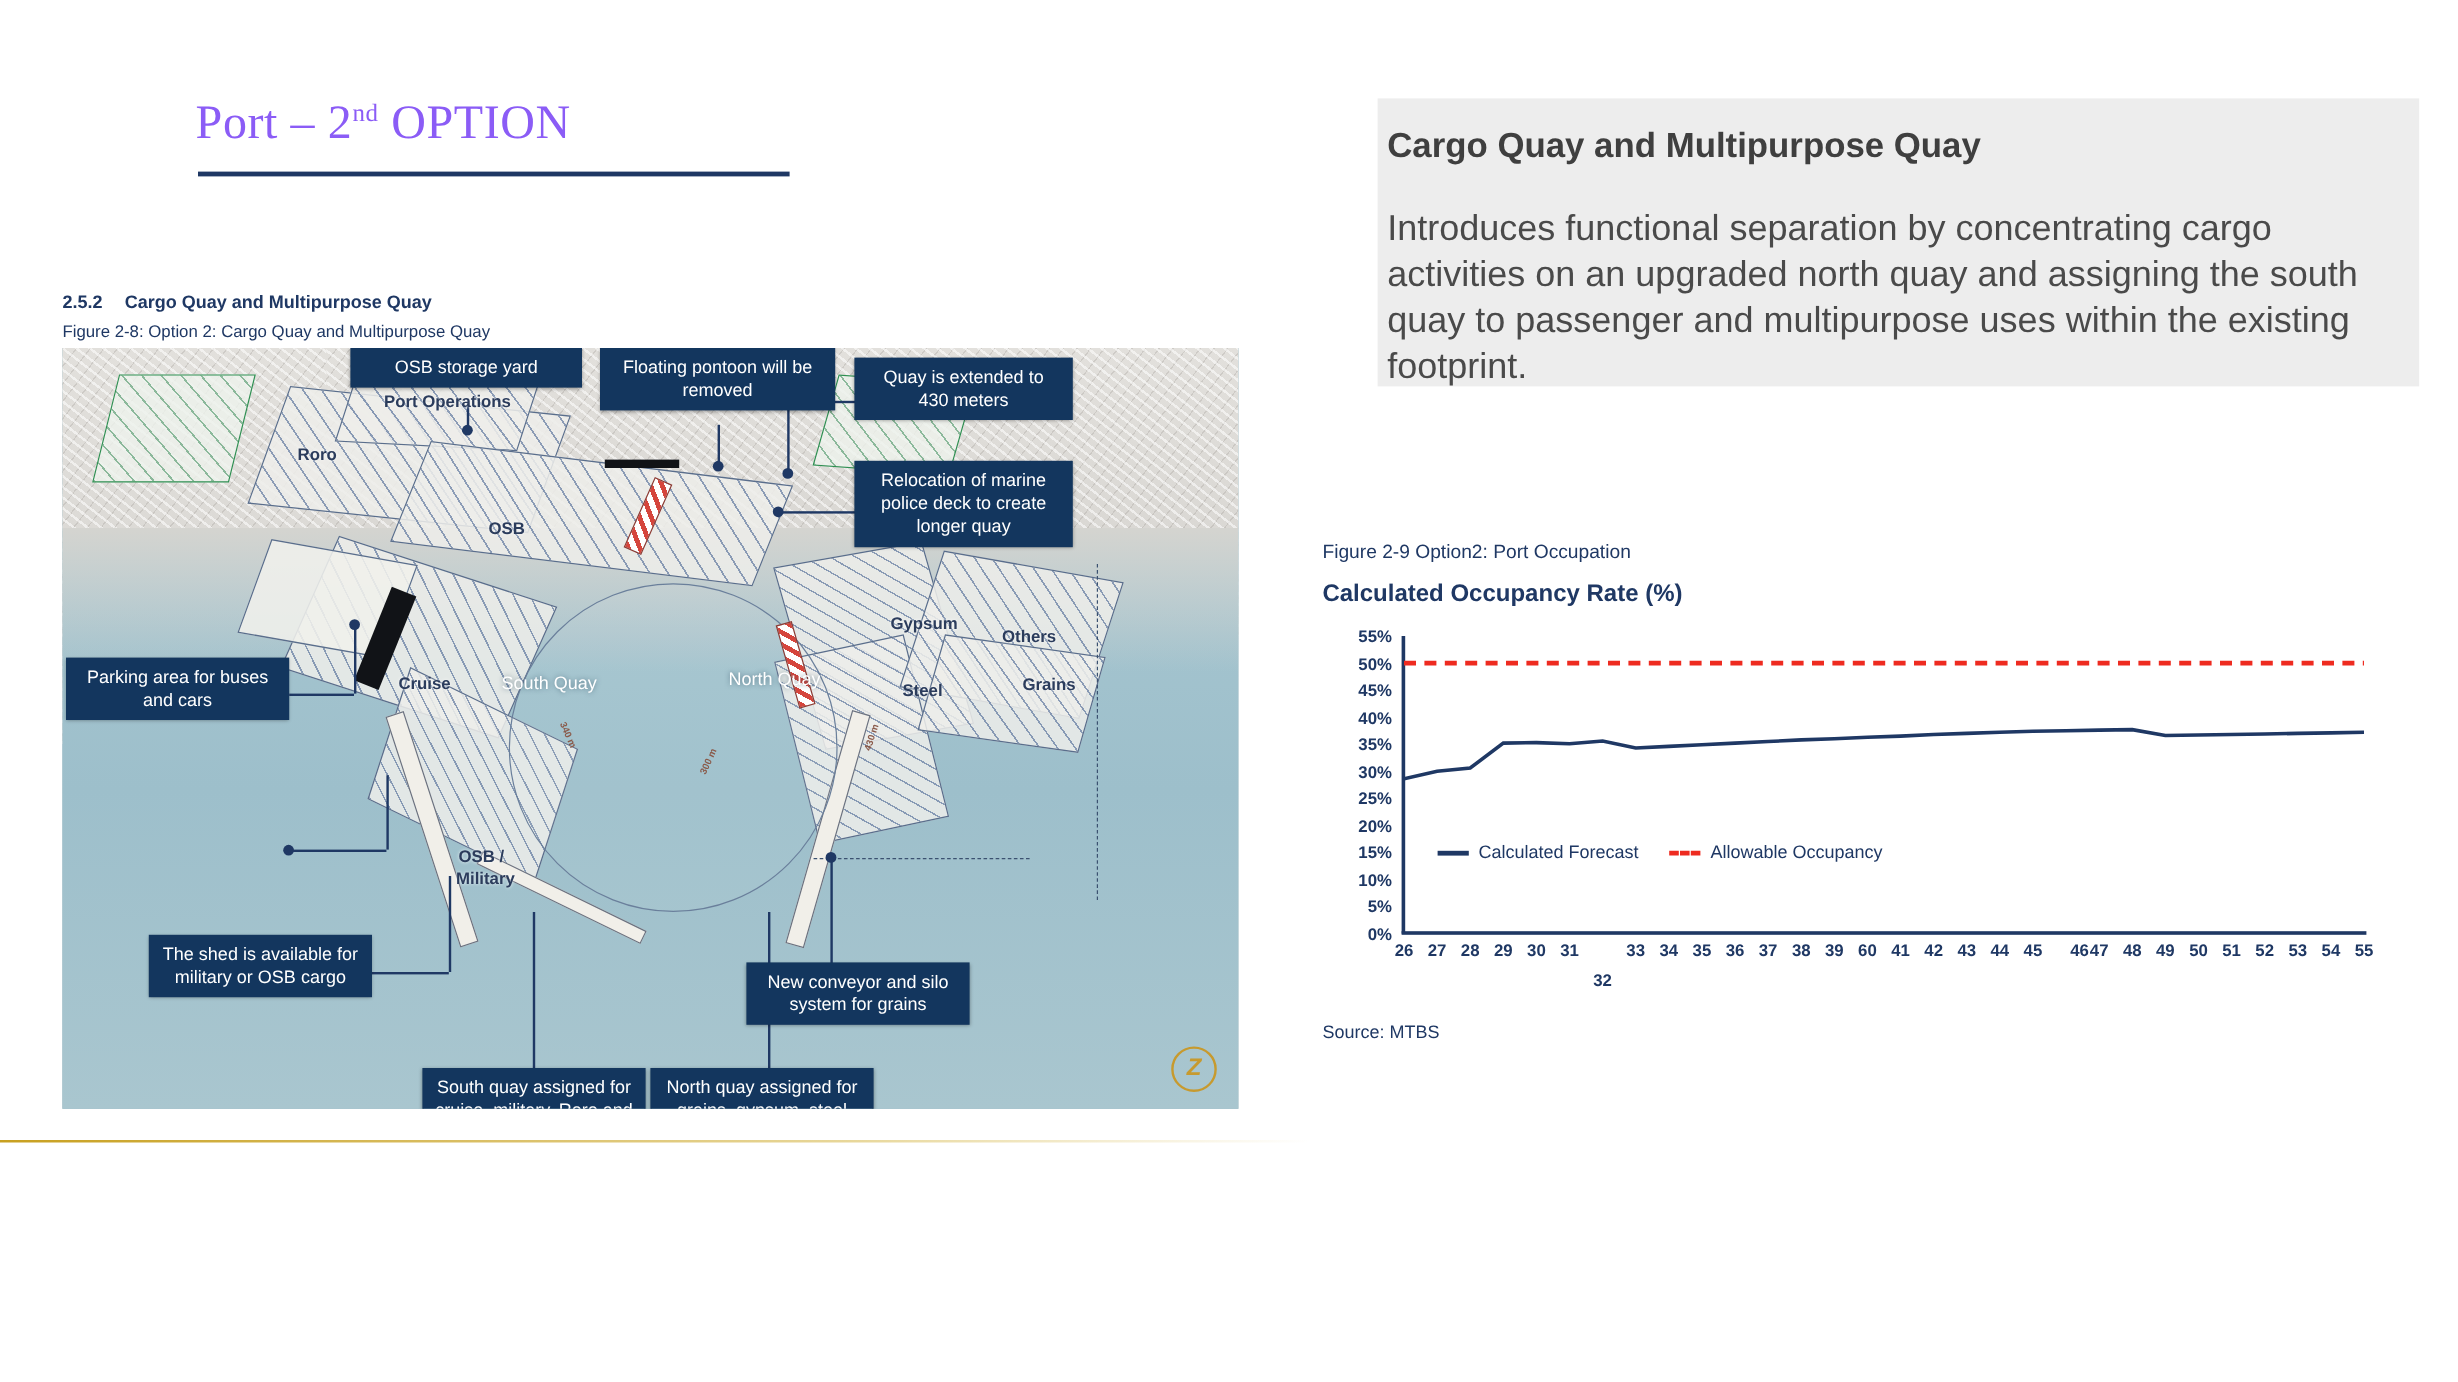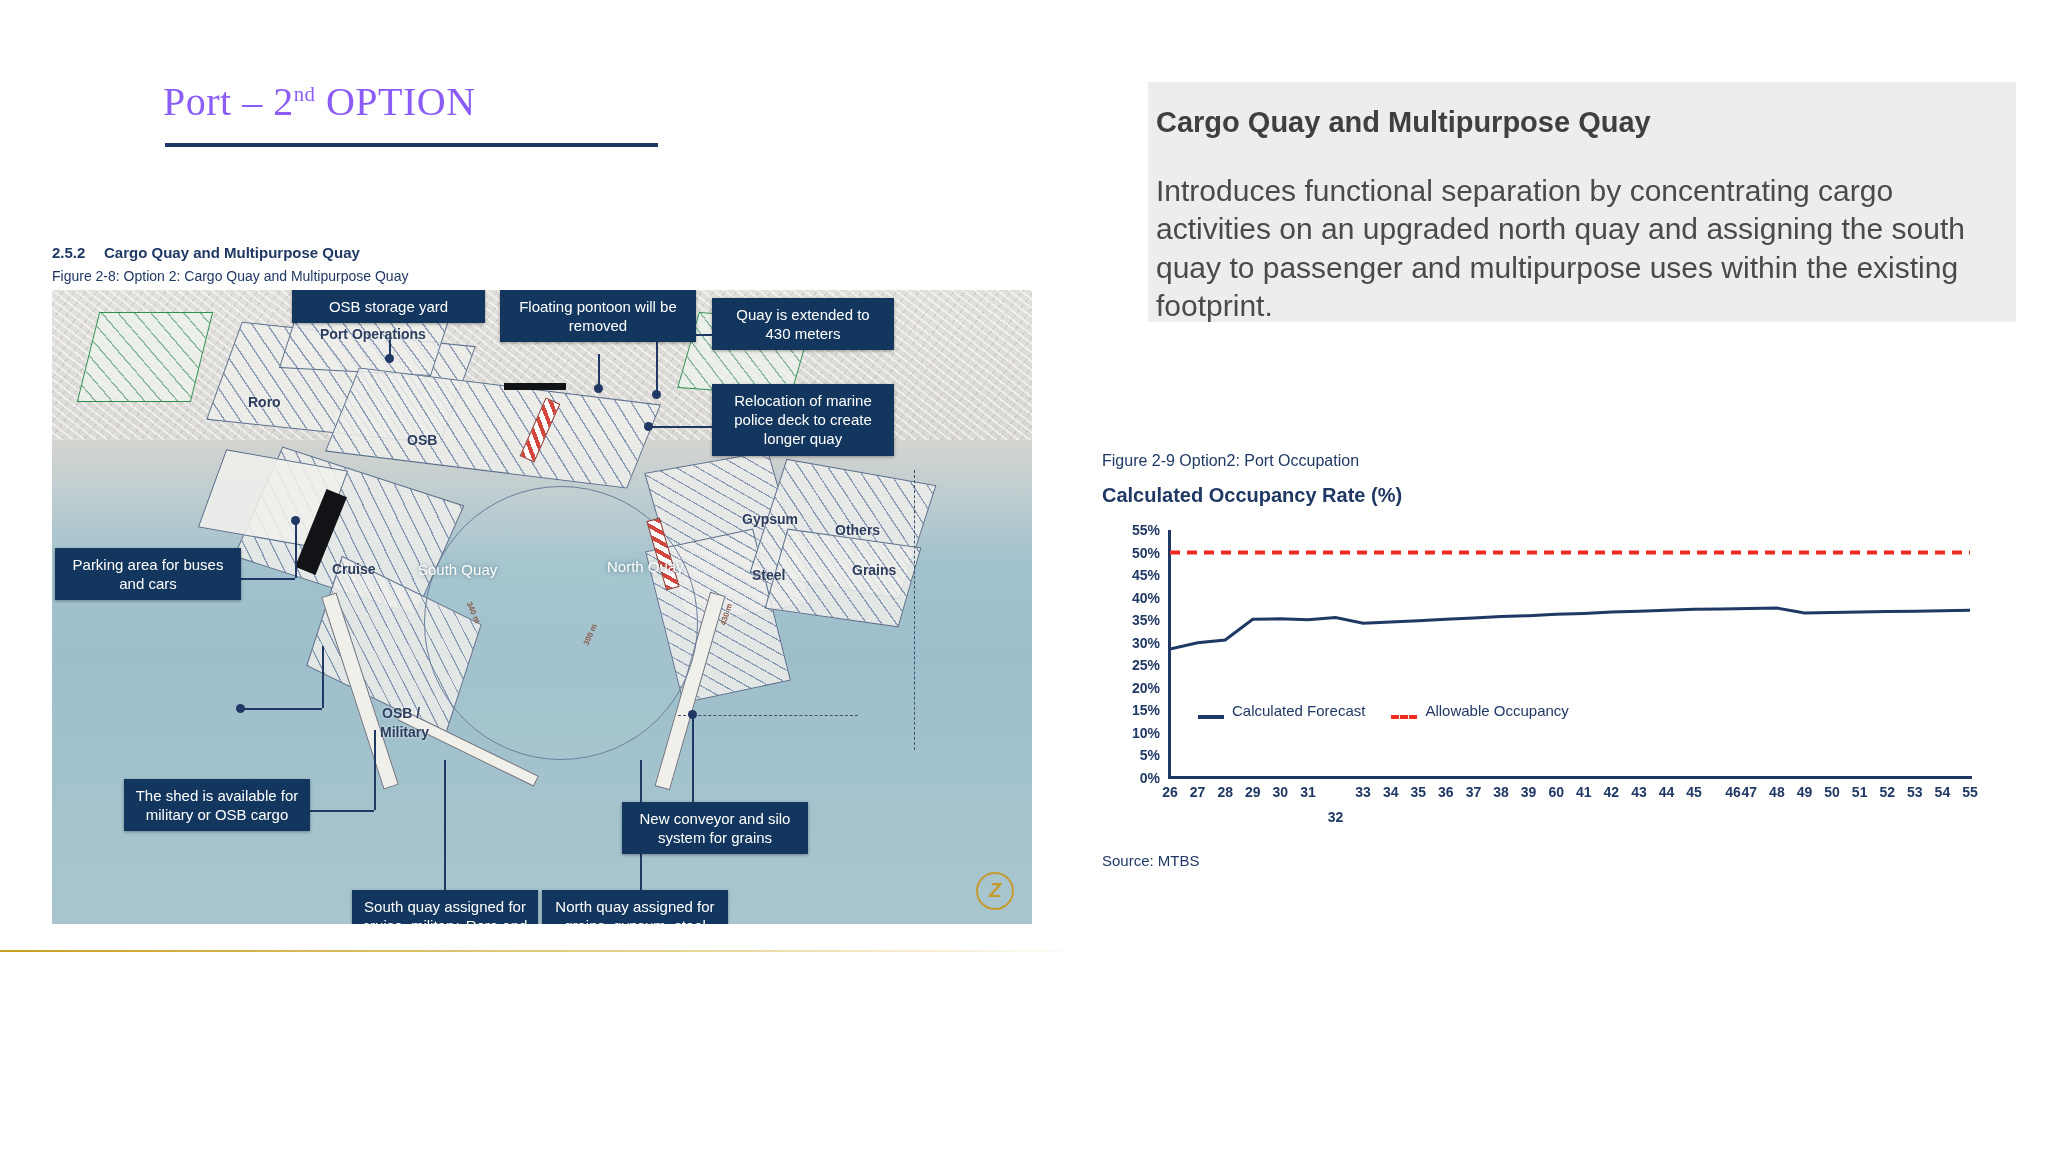--- a/index.html
+++ b/index.html
@@ -157,21 +157,21 @@
     position:absolute;right:0;font-size:14px;font-weight:bold;color:#1F3864;
     text-align:right;transform:translateY(-50%);
   }
   #ylabels{position:absolute;left:0;top:8px;width:58px;height:248px;}
   #xlabels{position:absolute;left:66px;top:262px;width:804px;height:24px;}
   .xtick{
     position:absolute;font-size:14px;font-weight:bold;color:#1F3864;
     transform:translateX(-50%);white-space:nowrap;
   }
   #legend{position:absolute;left:96px;top:180px;font-size:15px;color:#1F3864;display:flex;gap:26px;align-items:center;}
-  .legend-item{display:flex;align-items:flex-end;gap:8px;}
+  .legend-item{display:flex;align-items:center;gap:8px;}
   .swatch-solid{width:26px;height:4px;background:#1F3864;display:inline-block;}
   .swatch-dash{
     width:26px;height:0;border-top:4px dashed #ee2b20;display:inline-block;
   }
   #chart-source{position:absolute;left:0;top:400px;font-size:15px;color:#1F3864;}
 </style>
 </head>
 <body>
 
 <div id="slide-title">
@@ -246,21 +246,21 @@
     <div class="leader h" style="left:258px;top:520px;width:64px;"></div>
     <div class="leader v" style="left:322px;top:440px;height:80px;"></div>
 
     <div class="leader v" style="left:640px;top:424px;height:120px;"></div>
     <div class="dot" style="left:636px;top:420px;"></div>
 
     <div class="leader v" style="left:392px;top:470px;height:130px;"></div>
     <div class="leader v" style="left:588px;top:470px;height:130px;"></div>
 
     <div class="map-label" style="left:268px;top:36px;">Port Operations</div>
-    <div class="map-label" style="left:196px;top:104px;">Roro</div>
+    <div class="map-label" style="left:196px;top:80px;">Roro</div>
     <div class="map-label" style="left:355px;top:142px;">OSB</div>
     <div class="map-label" style="left:280px;top:271px;">Cruise</div>
     <div class="map-label light" style="left:366px;top:271px;">South Quay</div>
     <div class="map-label light" style="left:555px;top:268px;">North Quay</div>
     <div class="map-label" style="left:690px;top:221px;">Gypsum</div>
     <div class="map-label" style="left:783px;top:232px;">Others</div>
     <div class="map-label" style="left:800px;top:272px;">Grains</div>
     <div class="map-label" style="left:700px;top:277px;">Steel</div>
     <div class="map-label" style="left:330px;top:415px;text-align:right;">OSB /</div>
     <div class="map-label" style="left:328px;top:434px;">Military</div>

